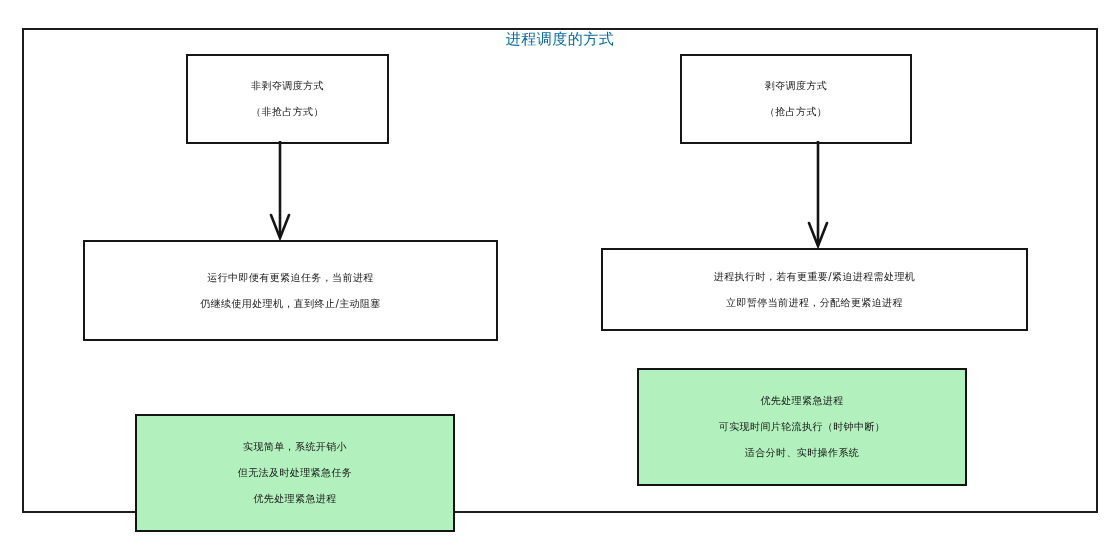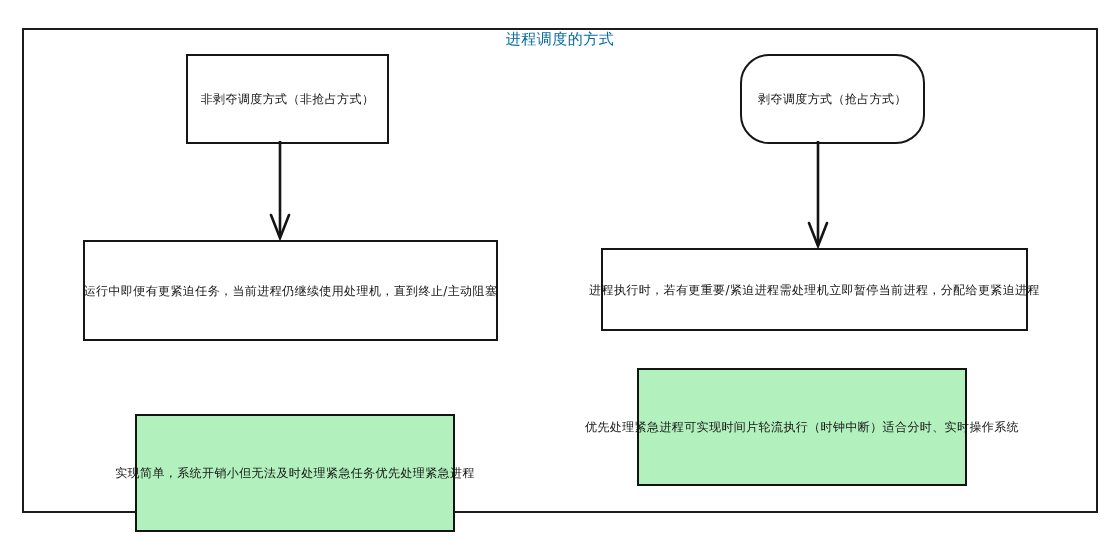--- a/index.html
+++ b/index.html
@@ -40,40 +40,40 @@
     letter-spacing: 0.5px;
     white-space: nowrap;
   }
   
   .node {
     position: absolute;
     box-sizing: border-box;
     border: 2.5px solid #161616;
     background: #ffffff;
     display: flex;
-    flex-direction: row;
+    flex-direction: column;
     align-items: center;
     justify-content: center;
     color: #151515;
-    font-size: 12px;
+    font-size: 10px;
     line-height: 26px;
     text-align: center;
     letter-spacing: 0.4px;
   }
   .node .line {
     white-space: nowrap;
     display: block;
   }
   .node.green {
     background: #b2f0bd;
     border-color: #141414;
   }
   
   #node-nonpreempt-title { left: 186px; top: 54px;  width: 203px; height: 90px; }
-  #node-preempt-title    { left: 740px; top: 54px;  width: 185px; height: 90px; border-radius: 29px; }
+  #node-preempt-title    { left: 680px; top: 54px;  width: 232px; height: 90px; }
   #node-nonpreempt-desc  { left: 83px;  top: 240px; width: 415px; height: 101px; }
   #node-preempt-desc     { left: 601px; top: 248px; width: 427px; height: 83px; }
   #node-nonpreempt-eval  { left: 135px; top: 368px; width: 320px; height: 118px; margin-top: 46px; }
   #node-preempt-eval     { left: 637px; top: 368px; width: 330px; height: 118px; }
 
   
   .arrow {
     position: absolute;
   }
   .arrow svg { display: block; }

